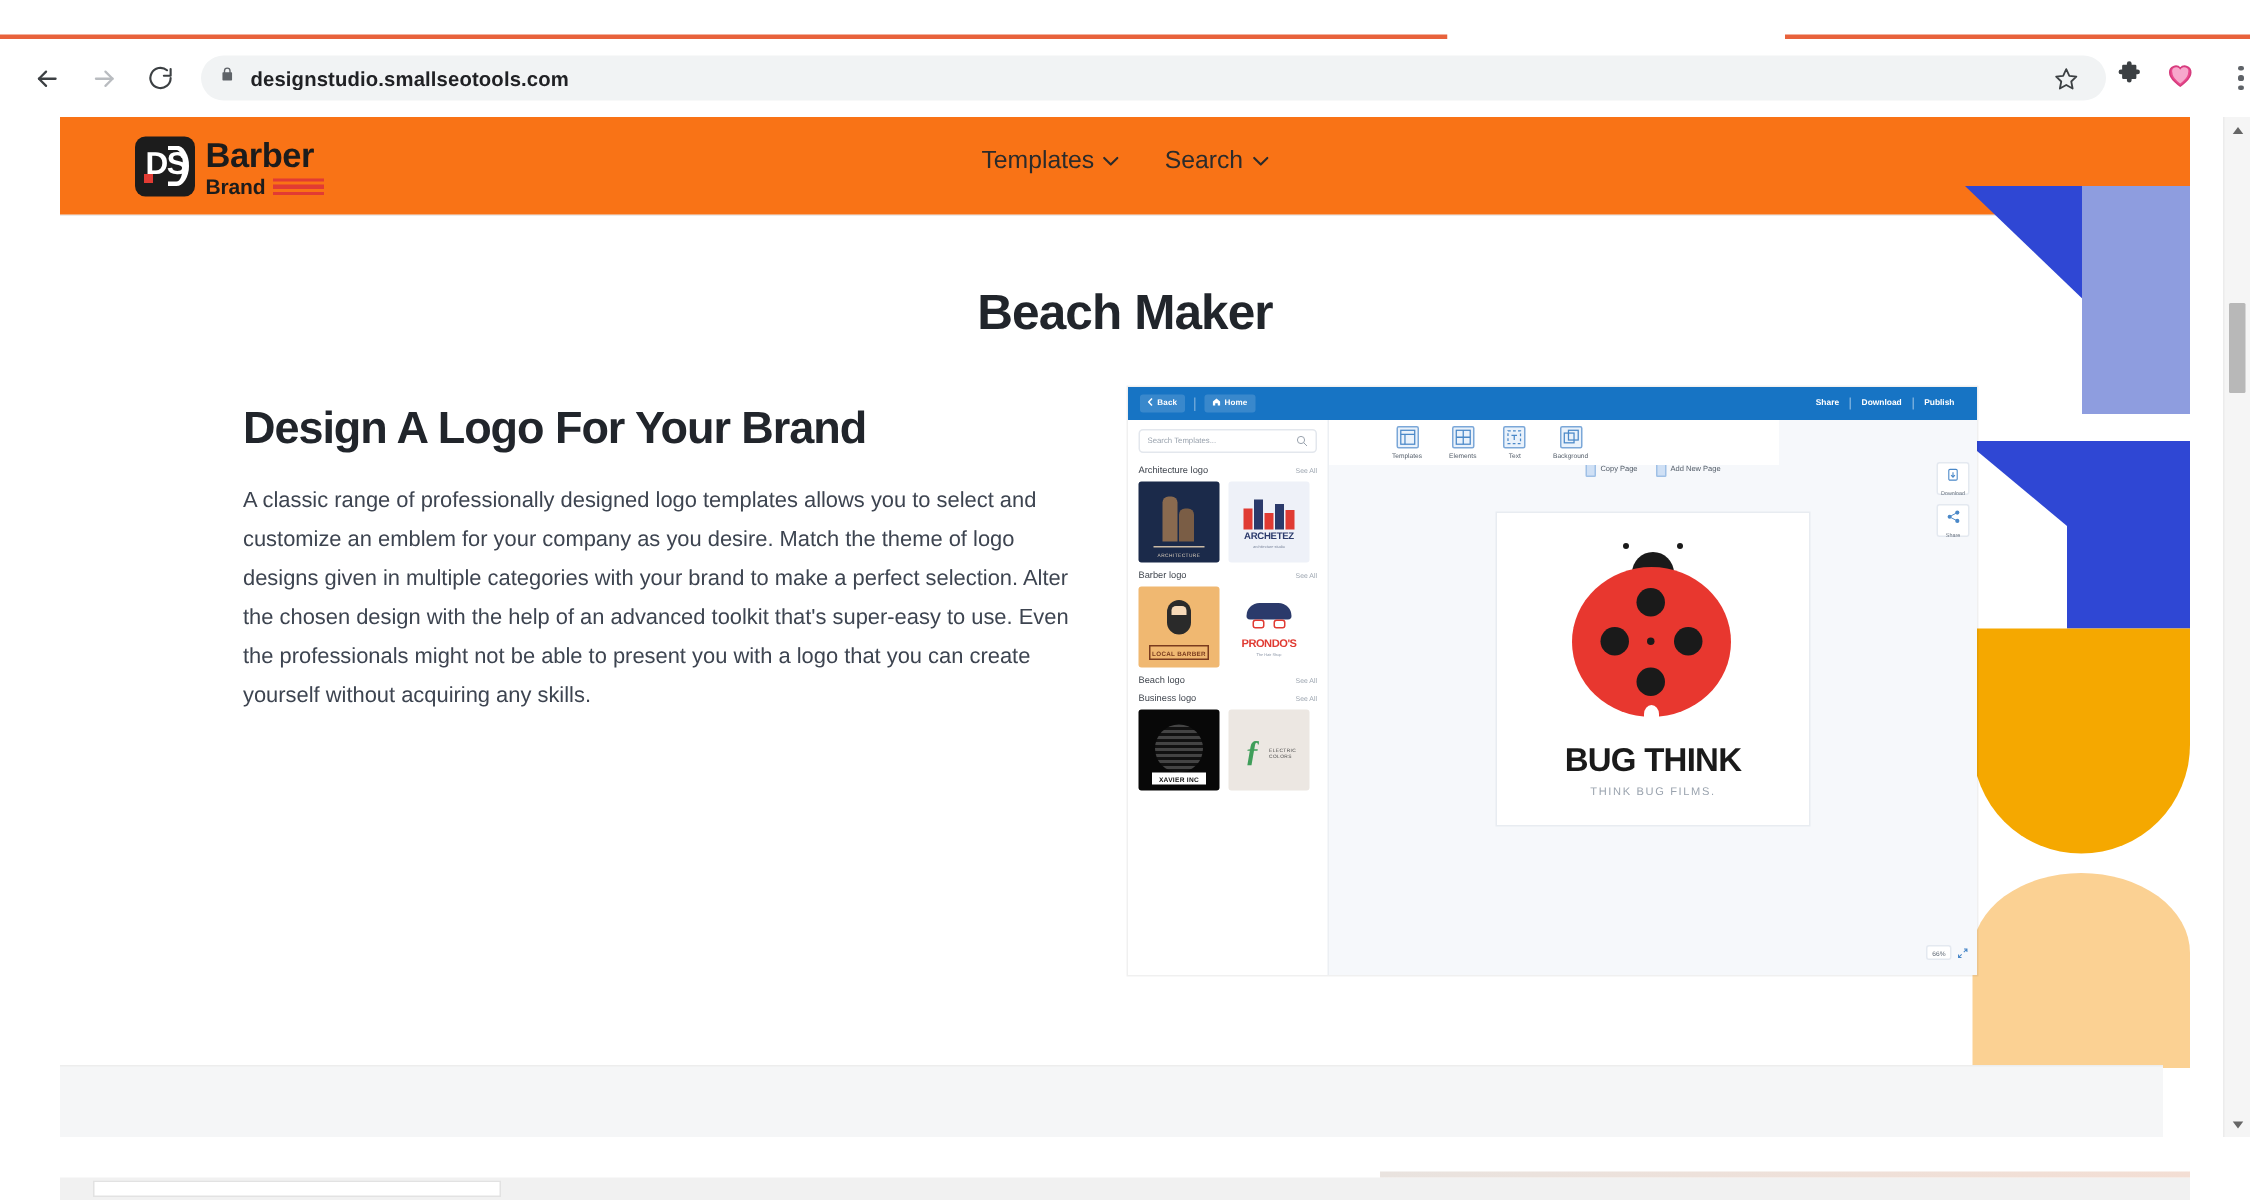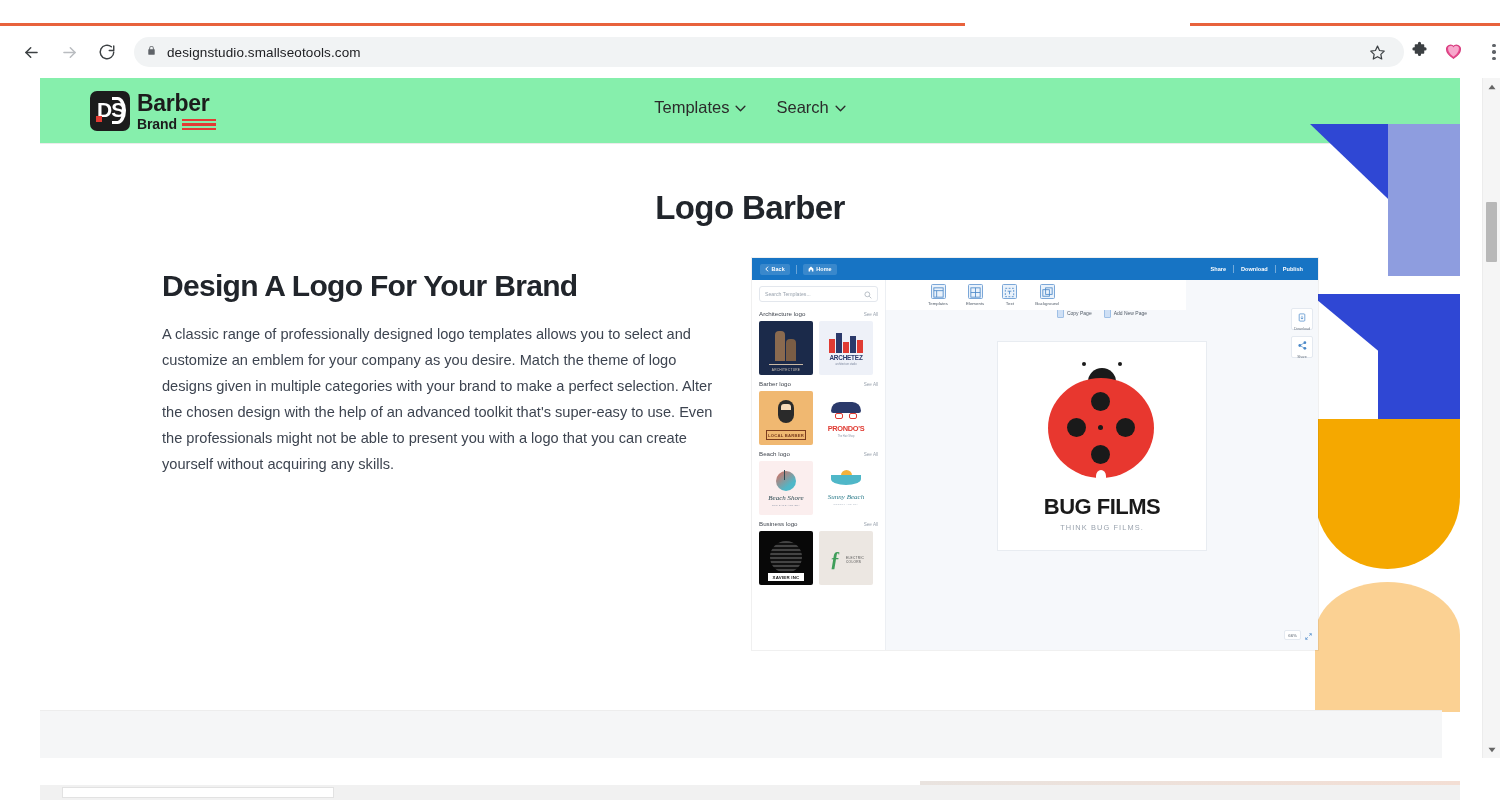--- a/index.html
+++ b/index.html
@@ -14,21 +14,21 @@
   
   .desktop-top-left { position: absolute; left: 0; top: 0; width: 965px; height: 26px; background: #ffffff; }
   .desktop-top-left::after { content:""; position:absolute; left:0; bottom:0; width:100%; height:3px; background:#e8623c; }
   .desktop-top-mid { position: absolute; left: 965px; top: 0; width: 225px; height: 26px; background: #ffffff; }
   .desktop-top-right { position: absolute; left: 1190px; top: 0; right: 0; height: 26px; background: #ffffff; }
   .desktop-top-right::after { content:""; position:absolute; left:0; bottom:0; width:100%; height:3px; background:#e8623c; }
 
   
   .chrome {
     position: absolute; left: 0; top: 26px; width: 1500px; height: 52px;
-    background: #ffffff; display: flex; align-items: center; padding: 0 14px;
+    background: #ffffff; display: flex; align-items: center; padding: 0 14px; font-weight: bold;
   }
   .nav-btns { display: flex; align-items: center; gap: 4px; }
   .nav-ico {
     width: 34px; height: 34px; border-radius: 50%;
     display: flex; align-items: center; justify-content: center;
     color: #3c4043;
   }
   .nav-ico.dim { color: #b9bcc0; }
   .nav-ico svg { display: block; }
 
@@ -46,21 +46,21 @@
   .ext-icons { display: flex; align-items: center; gap: 14px; padding-left: 6px; }
   .kebab { display: flex; flex-direction: column; gap: 3px; align-items: center; padding: 0 8px 0 14px; }
   .kebab i { width: 3.5px; height: 3.5px; border-radius: 50%; background: #5f6368; display:block; }
 
   
   .viewport {
     position: absolute; left: 40px; top: 78px; width: 1420px; height: 680px;
     background: #ffffff; overflow: hidden;
   }
   .site-header {
-    position: relative; height: 66px; background: #86efac;
+    position: relative; height: 66px; background: #f97316;
     border-bottom: 1px solid #ebebeb; display: flex; align-items: center;
   }
   .logo-block { position: absolute; left: 50px; top: 12px; display: flex; align-items: center; gap: 7px; }
   .logo-mark {
     width: 40px; height: 40px; background: #1c1c1c; border-radius: 7px;
     position: relative; overflow: hidden;
   }
   .logo-mark .dsl {
     position:absolute; left: 7px; top: 7px; font-size: 21px; font-weight: 700;
     color: #fff; letter-spacing: -1px; font-family: "Liberation Sans", sans-serif;
@@ -444,21 +444,21 @@
           <span>Search</span>
           <span class="caret">
             <svg width="11" height="7" viewBox="0 0 12 8" fill="none" stroke="#2b2b2b" stroke-width="1.6" stroke-linecap="round" stroke-linejoin="round">
                 <polyline points="1 1.5 6 6.5 11 1.5"></polyline>
               </svg>
           </span>
         </div>
       </div>
     </div>
 
-    <div class="page-title">Logo Barber</div>
+    <div class="page-title">Beach Maker</div>
 
     <div class="hero">
       <h2>Design A Logo For Your Brand</h2>
       <p>A classic range of professionally designed logo templates allows you to select and customize an emblem for your company as you desire. Match the theme of logo designs given in multiple categories with your brand to make a perfect selection. Alter the chosen design with the help of an advanced toolkit that's super-easy to use. Even the professionals might not be able to present you with a logo that you can create yourself without acquiring any skills.</p>
     </div>
 
     <div class="shapes">
       <span class="tri tri-a"></span>
       <span class="tri tri-b"></span>
       <span class="tri tri-c"></span>
@@ -594,34 +594,20 @@
                   <i></i>
                 </span>
               <span class="nm">PRONDO'S</span>
               <span class="sub">The Hair Shop</span>
             </div>
           </div>
 
           <div class="side-head">
             <span class="lbl">Beach logo</span>
             <span class="all">See All</span>
-          </div>
-          <div class="thumbs">
-            <div class="thumb t-beachshore">
-              <i class="sun"></i>
-                <i class="palm"></i>
-              <span class="nm">Beach Shore</span>
-              <span class="sub">SUN SAND AND SEA</span>
-            </div>
-            <div class="thumb t-sunny">
-              <i class="sn"></i>
-                <i class="wave"></i>
-              <span class="nm">Sunny Beach</span>
-              <span class="sub">RESORT AND SPA</span>
-            </div>
           </div>
 
           <div class="side-head">
             <span class="lbl">Business logo</span>
             <span class="all">See All</span>
           </div>
           <div class="thumbs">
             <div class="thumb t-xavier">
               <i class="sphere"></i>
               <span class="nmbox">
@@ -676,21 +662,21 @@
                 <i class="antR"></i>
                 <i class="hood"></i>
               <div class="body">
                 <i class="dot d1"></i>
                   <i class="dot d2"></i>
                   <i class="dot d3"></i>
                 <i class="dot d4"></i>
                   <i class="dot dc"></i>
               </div>
             </div>
-            <div class="bugname">BUG FILMS</div>
+            <div class="bugname">BUG THINK</div>
             <div class="bugtag">THINK BUG FILMS.</div>
           </div>
 
           <div class="zoombox">
             <span class="pct">66%</span>
             <span>
               <svg width="7" height="7" viewBox="0 0 10 10" fill="none" stroke="#4a88c8" stroke-width="1">
                   <path d="M6.2 1h2.8v2.8M3.8 9H1V6.2M9 1 6 4M1 9l3-3"></path>
                 </svg>
             </span>

